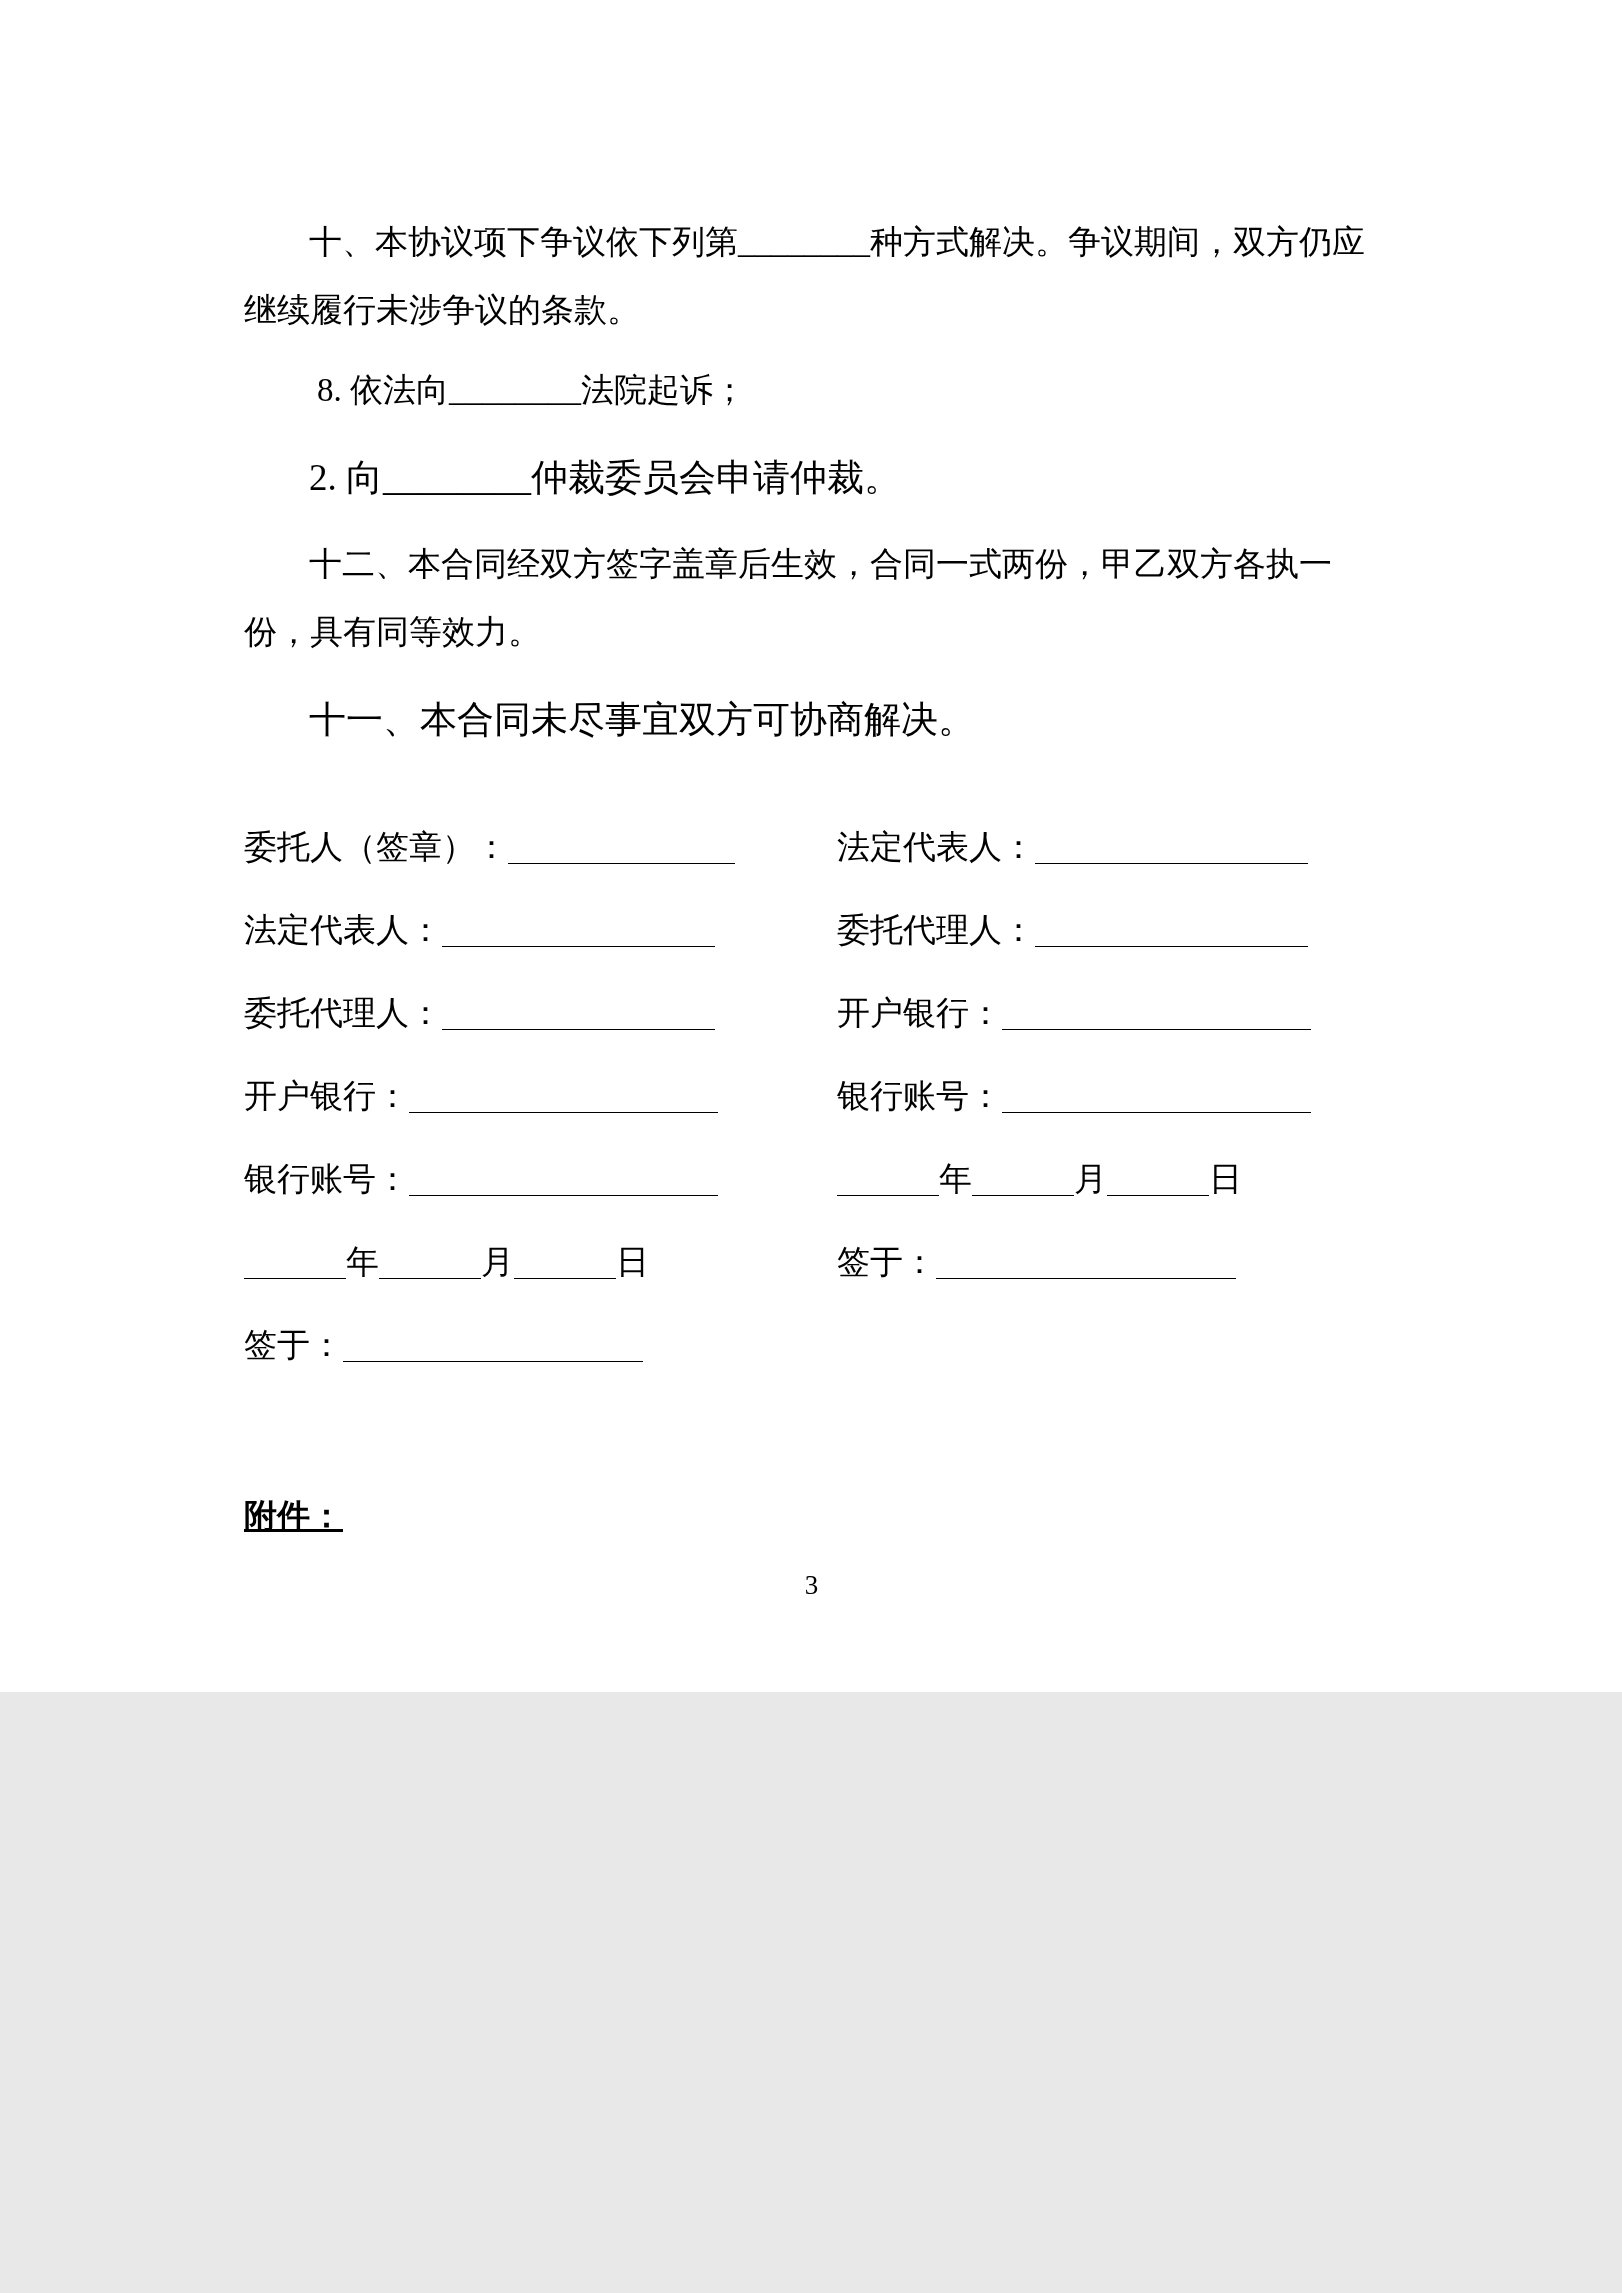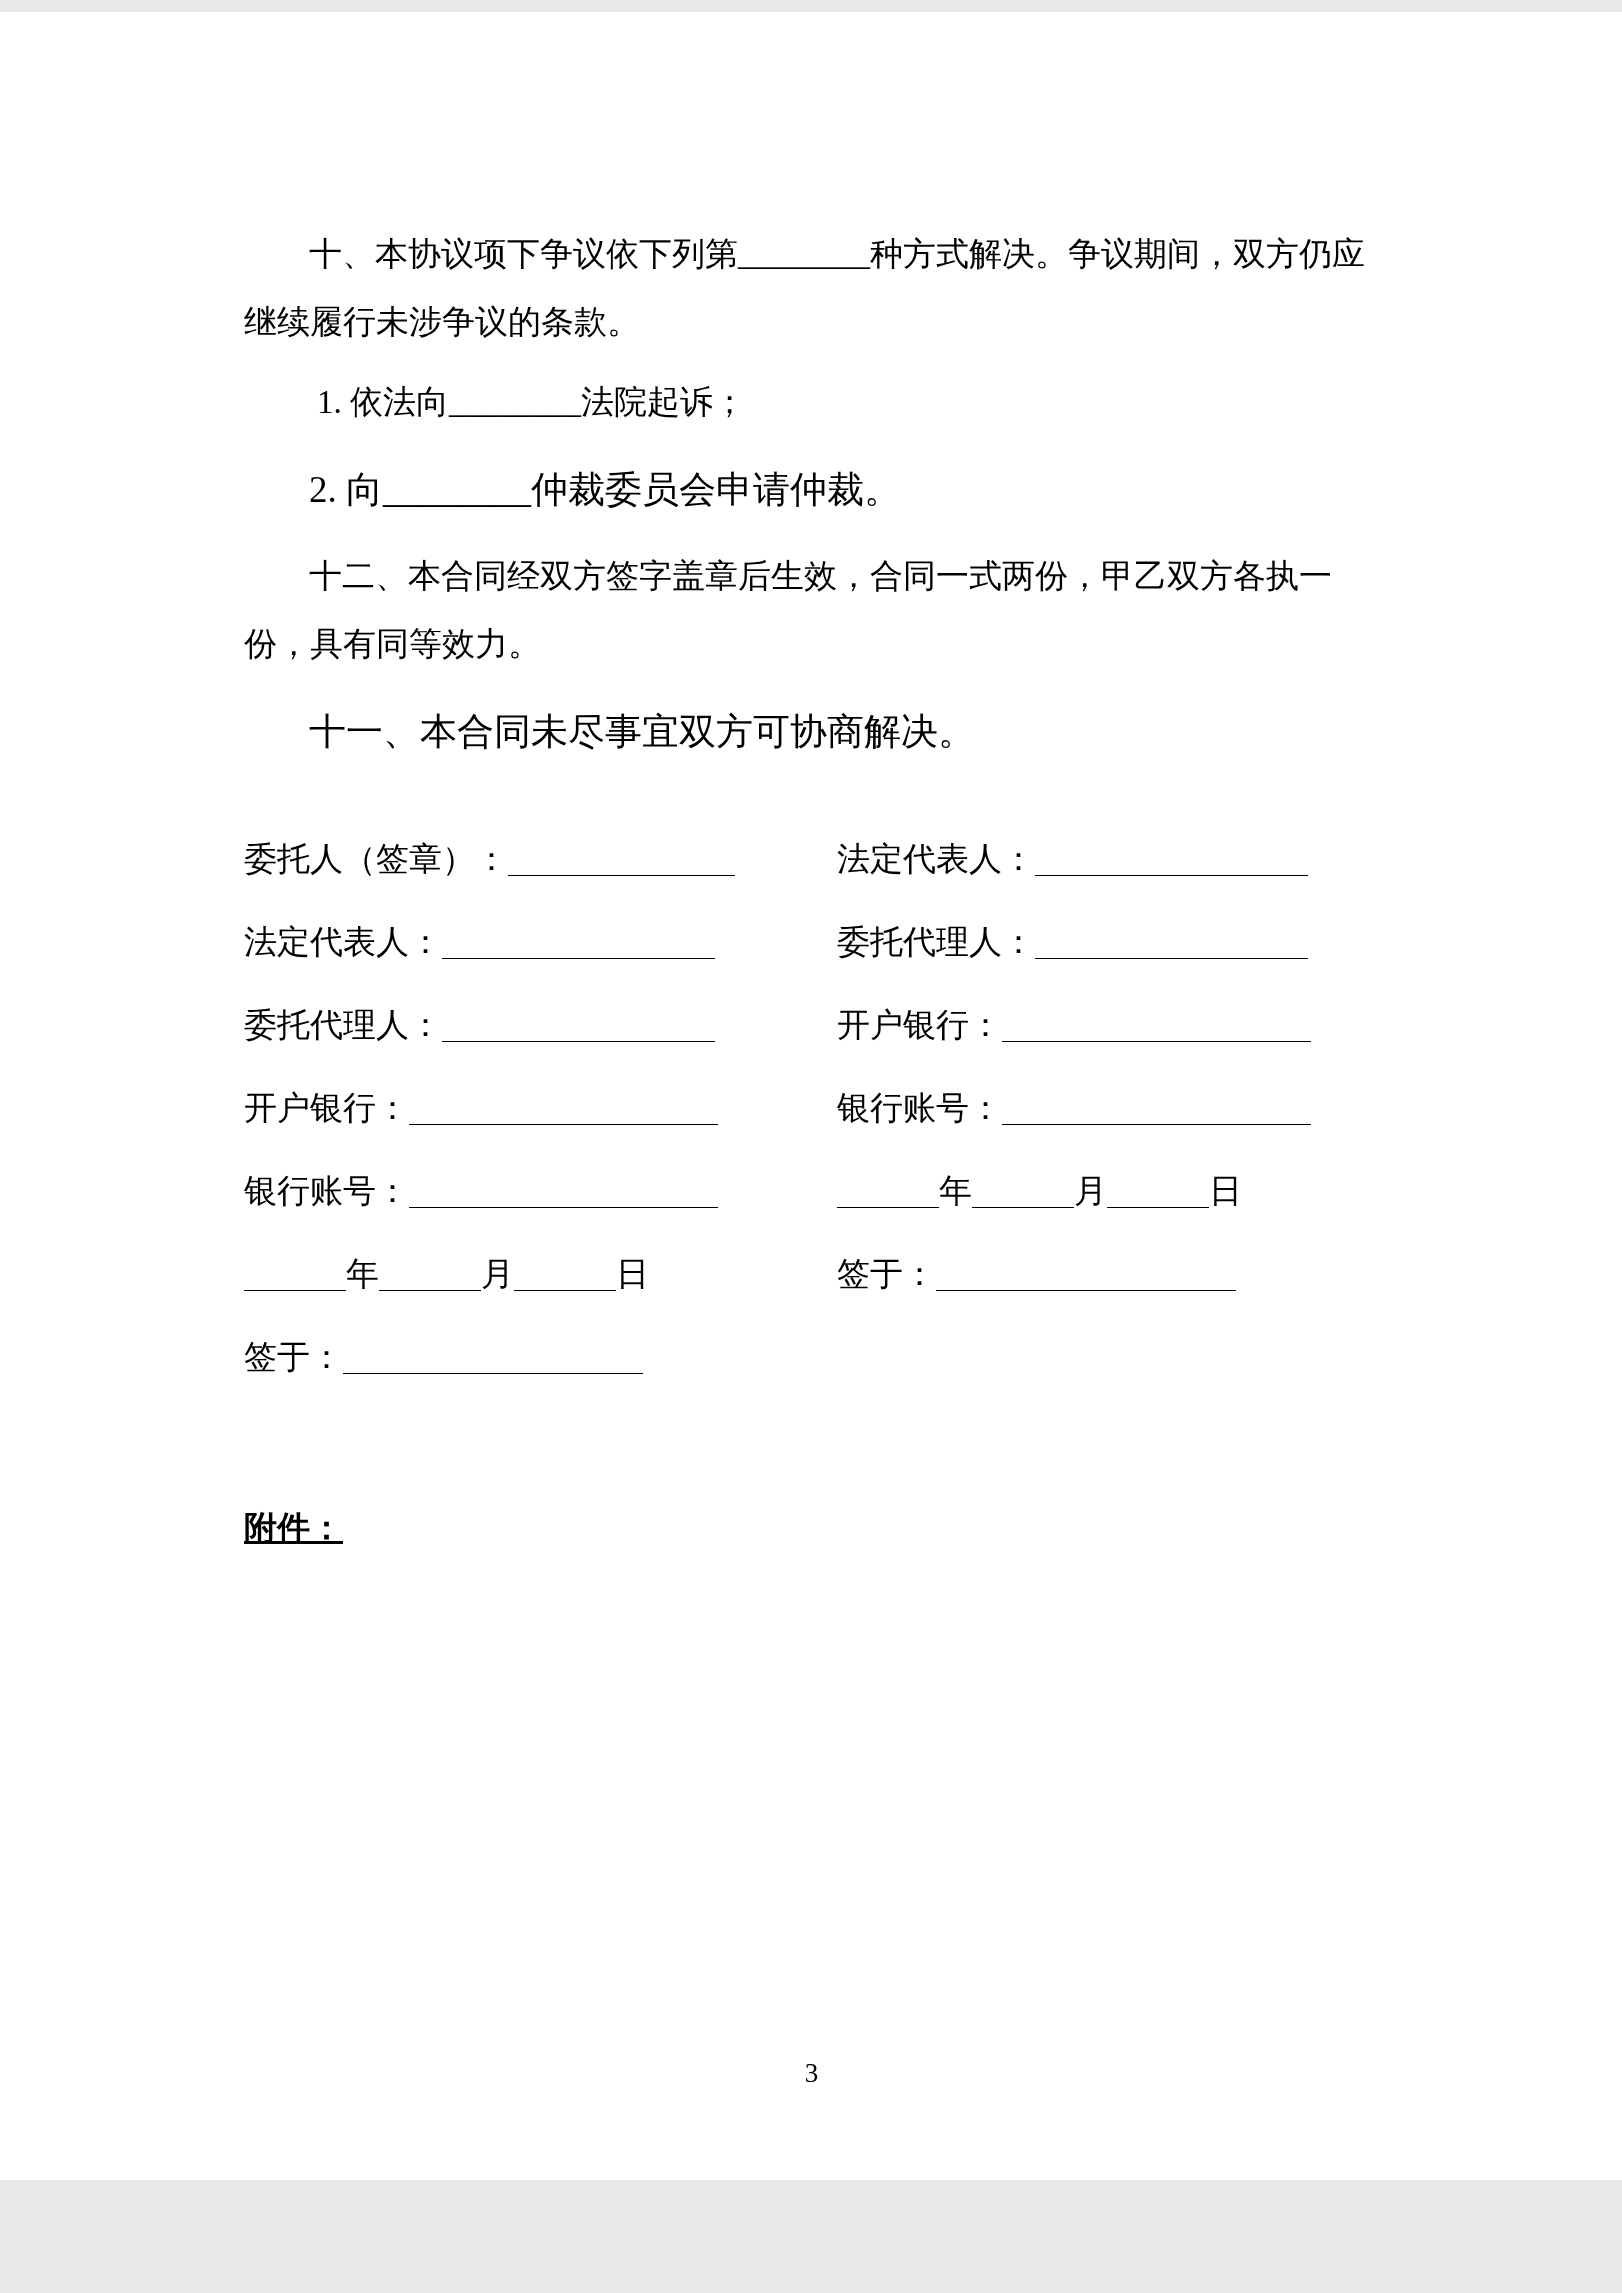--- a/index.html
+++ b/index.html
@@ -1,20 +1,20 @@
 <!DOCTYPE html>
 <html style="font-size:14.5px"><head>
 <meta charset="utf-8">
 <style>
   html,body{margin:0;padding:0;background:#e8e8e8;}
   .page{
     position:relative;
     width:1623px;
-    height:2168px;
-    margin:12px auto;
+    height:1692px;
+    margin:0 auto;
     background:#ffffff;
     box-sizing:border-box;
     padding:209px 244px 0 244px;
     font-family:"Liberation Serif","DejaVu Serif",serif;
     color:#000;
     font-size:33px;
   }
   .para{margin:0 0 12.7px 0;line-height:2.05;}
   .p-indent{text-indent:65px;}
   .p-indent-lg{text-indent:73px;}
@@ -55,21 +55,21 @@
     text-align:center;
     font-size:27px;
   }
 </style>
 </head>
 <body>
 
 <div class="page">
 
   <p class="para p-indent">十、本协议项下争议依下列第________种方式解决。争议期间，双方仍应继续履行未涉争议的条款。</p>
-  <p class="para p-indent-lg">1. 依法向________法院起诉；</p>
+  <p class="para p-indent-lg">8. 依法向________法院起诉；</p>
   <p class="para p-indent small">2. 向________仲裁委员会申请仲裁。</p>
   <p class="para p-indent">十二、本合同经双方签字盖章后生效，合同一式两份，甲乙双方各执一份，具有同等效力。</p>
   <p class="para p-indent small">十一、本合同未尽事宜双方可协商解决。</p>
 
   <div class="sig-grid">
 
     <div class="sig-col">
       <div class="sig-row">
         <span class="lbl">委托人（签章）：</span><span class="blank w250"></span>
       </div>

